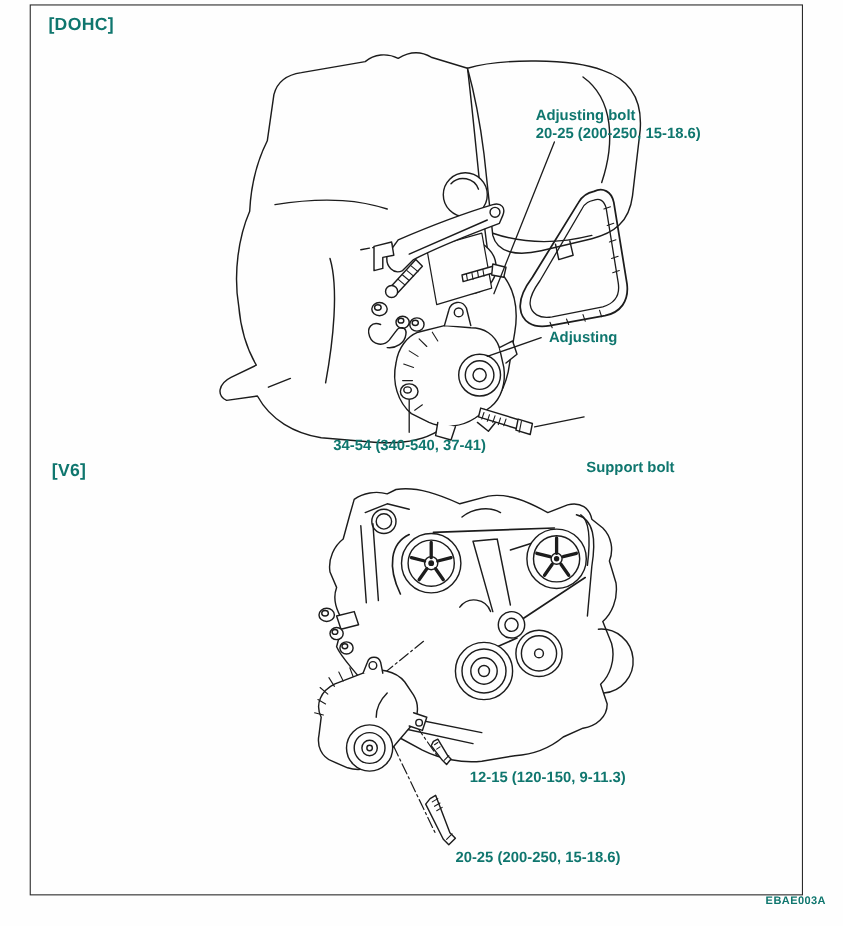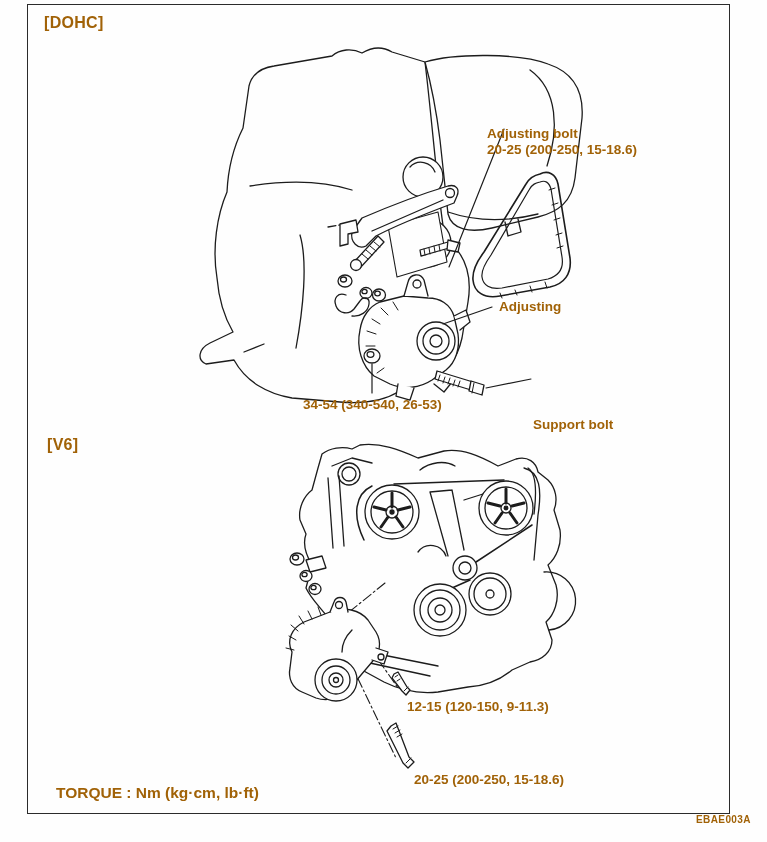--- a/index.html
+++ b/index.html
@@ -5,21 +5,21 @@
   html,body{margin:0;padding:0;background:#ffffff;}
   .page{
     position:relative;width:767px;height:842px;background:#fefefe;
     font-family:"Liberation Sans", sans-serif;color:#111;overflow:hidden;
   }
   .frame{
     position:absolute;left:27px;top:4px;width:701px;height:808px;
     border:1.6px solid #2b2b2b;background:transparent;
   }
   svg.art{position:absolute;left:0;top:0;width:767px;height:842px;}
-  .lbl{position:absolute;font-weight:bold;color:#a16207;white-space:nowrap;}
+  .lbl{position:absolute;font-weight:bold;color:#0f766e;white-space:nowrap;}
   .section-hdr{font-size:16px;letter-spacing:0.3px;}
   .part-lbl{font-size:13.5px;}
   .torque-lbl{font-size:13.5px;}
   .multi{line-height:16px;}
   .torque-note{font-size:15.5px;}
   .doc-code{font-size:10px;letter-spacing:0.4px;}
 </style>
 </head>
 <body>
 
@@ -213,33 +213,32 @@
 
       <g>
         <path fill="#fefefe" d="M391,726 L396,723 L409,757 L414,762 L408,768 L403,763 L387,731 Z"></path>
         <path stroke-width="1" d="M393,729 L398,726 M395,733 L400,730 M397,737 L402,734 M406,763 L411,758"></path>
       </g>
     </g>
   </svg>
 
   <div class="lbl section-hdr" style="left:44px;top:14px;">[DOHC]</div>
 
-  <div class="lbl part-lbl multi" style="left:487px;top:97px;margin-top:29px;">
+  <div class="lbl part-lbl multi" style="left:487px;top:97px;">
     <div>Adjusting bolt</div>
     <div>20-25 (200-250, 15-18.6)</div>
   </div>
 
   <div class="lbl part-lbl" style="left:499px;top:299px;">Adjusting</div>
 
   <div class="lbl part-lbl" style="left:533px;top:369px;margin-top:48px;">Support bolt</div>
 
-  <div class="lbl torque-lbl" style="left:303px;top:397px;">34-54 (340-540, 26-53)</div>
-
-  <div class="lbl section-hdr" style="left:47px;top:436px;">[V6]</div>
-
-  <div class="lbl torque-lbl" style="left:407px;top:699px;">12-15 (120-150, 9-11.3)</div>
+  <div class="lbl torque-lbl" style="left:303px;top:397px;">34-54 (340-540, 37-41)</div>
+
+  <div class="lbl section-hdr" style="left:47px;top:420px;">[V6]</div>
+
+  <div class="lbl torque-lbl" style="left:427px;top:699px;">12-15 (120-150, 9-11.3)</div>
 
   <div class="lbl torque-lbl" style="left:414px;top:772px;">20-25 (200-250, 15-18.6)</div>
 
-  <div class="lbl torque-note" style="left:56px;top:784px;">TORQUE : Nm (kg·cm, lb·ft)</div>
 
   <div class="lbl doc-code" style="left:696px;top:814px;">EBAE003A</div>
 </div>
 
 </body></html>

